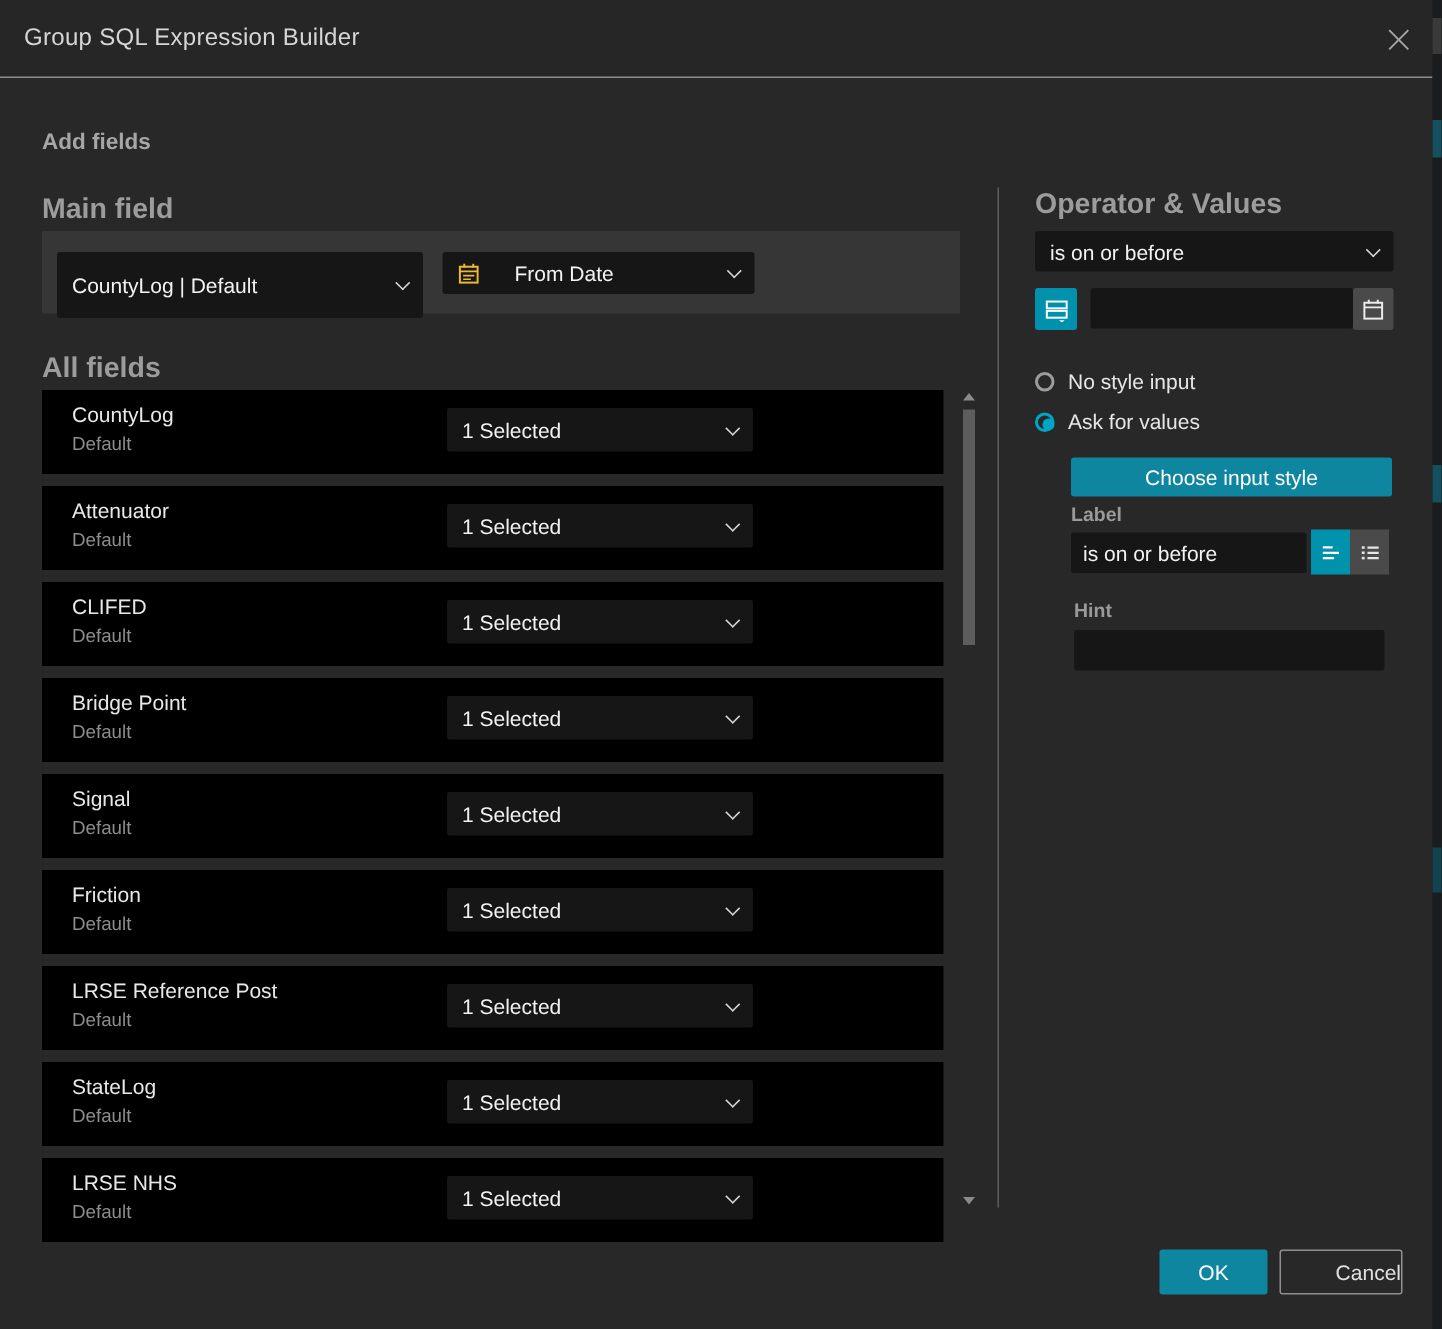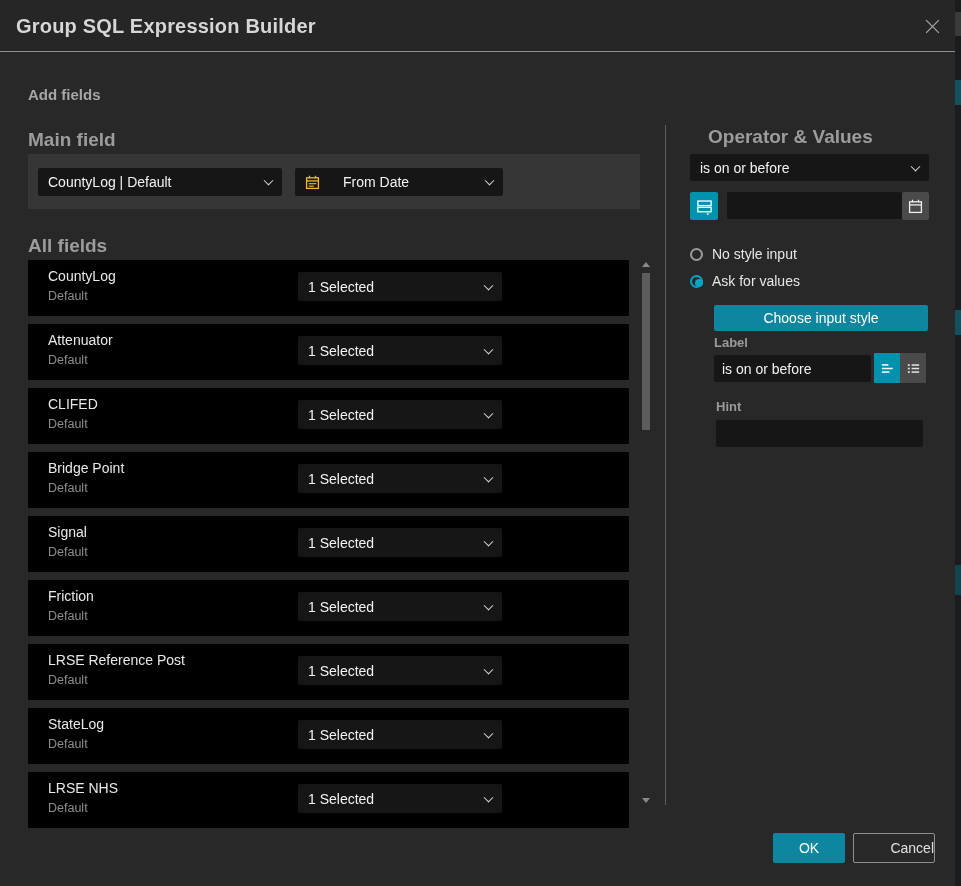--- a/index.html
+++ b/index.html
@@ -6,21 +6,21 @@
   html,body { width:961px; height:886px; overflow:hidden;
     font-family:"Liberation Sans", sans-serif; background:#1b1c1e; }
 
   .dialog { position:absolute; left:0; top:0; width:955px; height:886px;
     background:#282828; color:#e6e6e6; }
 
   
   .titlebar { position:absolute; left:0; top:0; width:100%; height:52px;
     background:#262626; border-bottom:1px solid #8f8f8f; }
   .title { position:absolute; left:16px; top:0; line-height:52px;
-    font-size:20px; font-weight:700; color:#d6d6d6; letter-spacing:.2px; }
+    font-size:16px; font-weight:400; color:#d6d6d6; letter-spacing:.2px; }
   .close-btn { position:absolute; left:920px; top:14px; width:24px; height:24px;
     display:flex; align-items:center; justify-content:center; cursor:pointer; }
 
   .section-h { position:absolute; font-size:15px; font-weight:700; color:#a6a6a6; }
   .sub-h { position:absolute; font-size:19px; font-weight:700; color:#9c9c9c; }
 
   
   .select { position:absolute; display:flex; align-items:center;
     background:#161616; border-radius:2px; color:#f2f2f2; font-size:14px;
     padding:0 26px 0 10px; cursor:pointer; }
@@ -99,21 +99,21 @@
         <line x1="2" y1="2" x2="14" y2="14" stroke="#a6a6a6" stroke-width="1.2"></line>
         <line x1="14" y1="2" x2="2" y2="14" stroke="#a6a6a6" stroke-width="1.2"></line>
       </svg>
     </div>
   </div>
 
   <div class="section-h" style="left:28px; top:86px;">Add fields</div>
   <div class="sub-h" style="left:28px; top:129px;">Main field</div>
 
   <div class="main-panel">
-    <div class="select" style="left:10px; top:14px; width:244px; height:28px;">
+    <div class="select" style="left:10px; top:14px; width:244px; height:44px;">
       <span>CountyLog | Default</span>
       <span class="chevron"></span>
     </div>
     <div class="select" style="left:267px; top:14px; width:208px; height:28px; gap:23px;">
       <svg width="15" height="15" viewBox="0 0 16 16">
         <rect x="1.7" y="3" width="12.6" height="11.3" fill="none" stroke="#edbc2c" stroke-width="1.4"></rect>
         <line x1="1.7" y1="6.3" x2="14.3" y2="6.3" stroke="#edbc2c" stroke-width="1.4"></line>
         <line x1="4.8" y1="0.8" x2="4.8" y2="3.6" stroke="#edbc2c" stroke-width="1.4"></line>
         <line x1="11.2" y1="0.8" x2="11.2" y2="3.6" stroke="#edbc2c" stroke-width="1.4"></line>
         <line x1="4" y1="9.3" x2="12" y2="9.3" stroke="#edbc2c" stroke-width="1.2"></line>
@@ -202,21 +202,21 @@
     </div>
 
   <div class="scrollbar">
     <div class="sb-arrow up"></div>
     <div class="sb-thumb"></div>
     <div class="sb-arrow down"></div>
   </div>
 
   <div class="v-divider"></div>
 
-  <div class="sub-h" style="left:708px; top:126px;">Operator &amp; Values</div>
+  <div class="sub-h" style="left:690px; top:126px;">Operator &amp; Values</div>
 
   <div class="select op-select">
     <span>is on or before</span>
     <span class="chevron"></span>
   </div>
 
   <div class="icon-btn teal-btn" style="left:690px; top:192px; width:28px; height:28px;">
     <svg width="17" height="17" viewBox="0 0 18 18">
       <rect x="2" y="3.2" width="14" height="4.8" fill="none" stroke="#ffffff" stroke-width="1.4"></rect>
       <rect x="2" y="9.8" width="14" height="4.8" fill="none" stroke="#ffffff" stroke-width="1.4"></rect>

